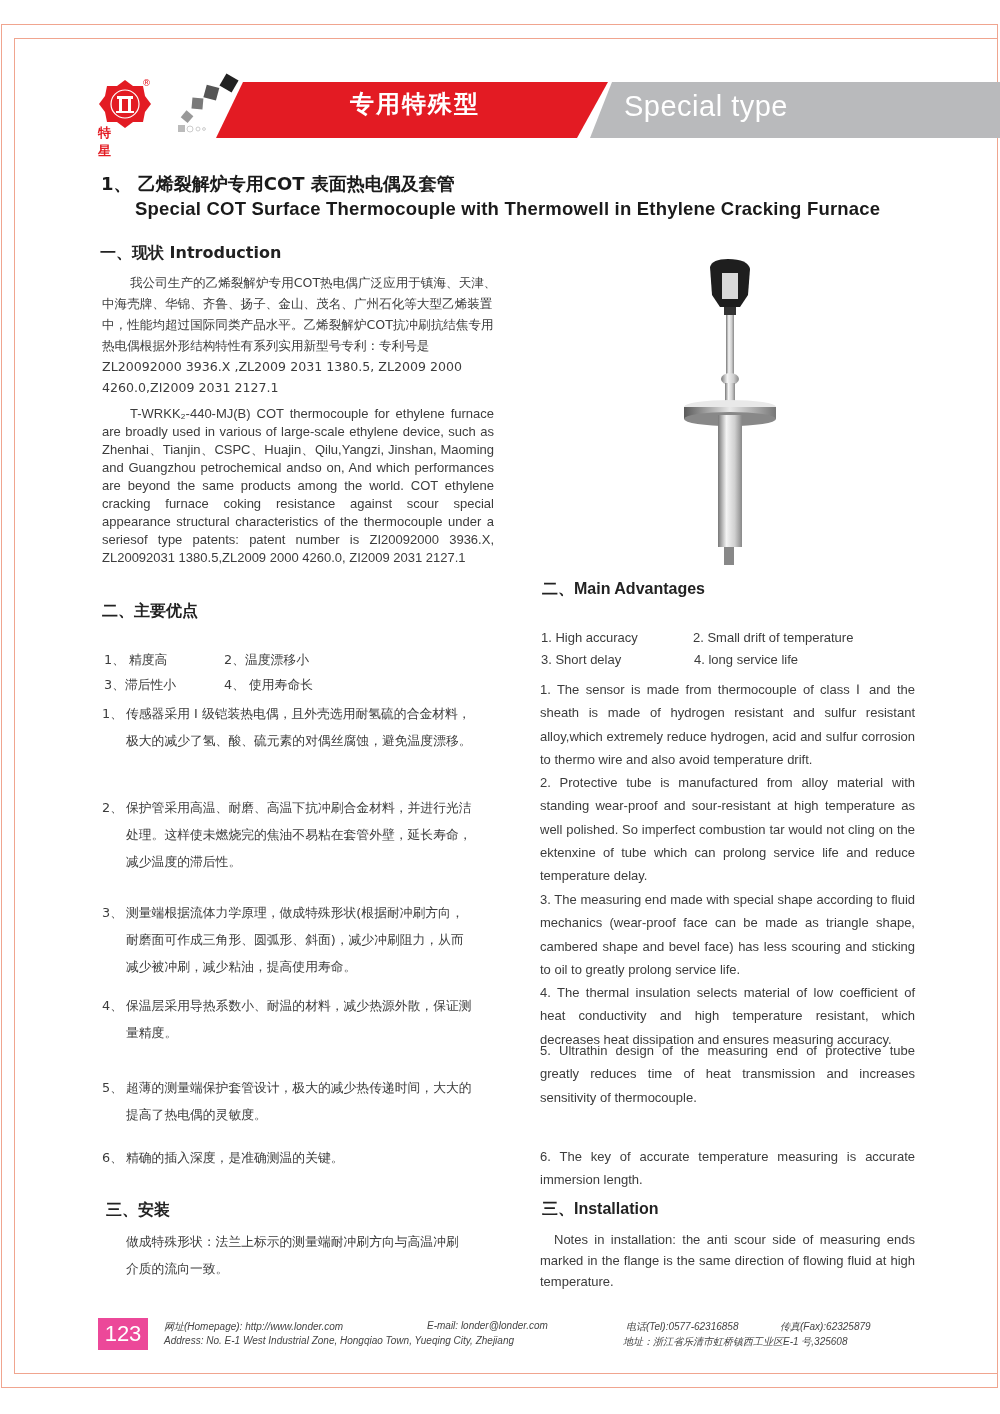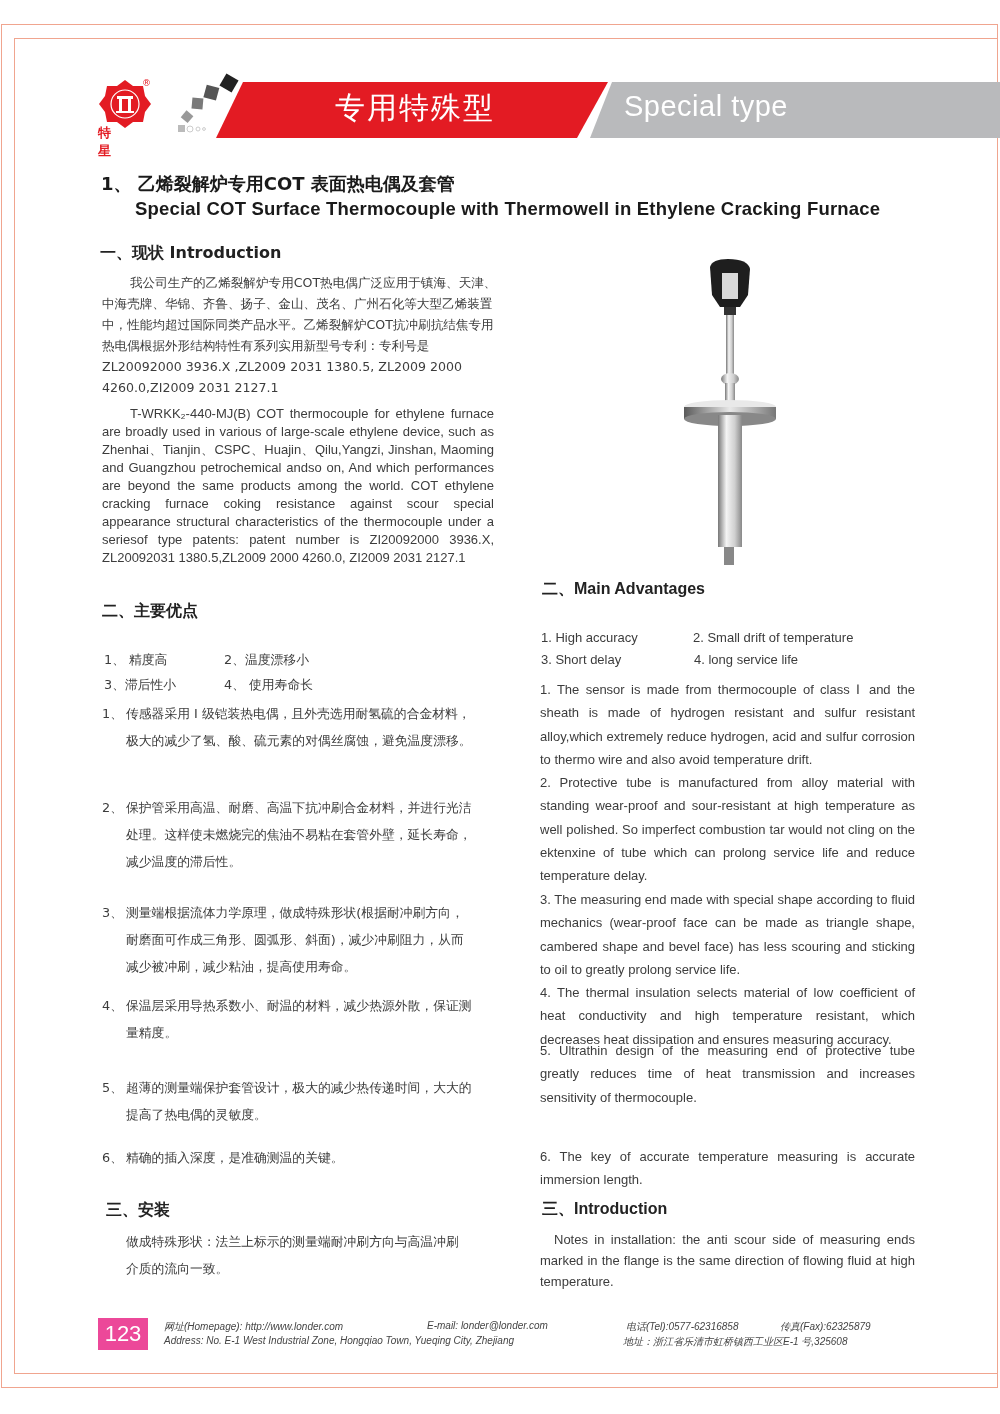--- a/index.html
+++ b/index.html
@@ -12,21 +12,21 @@
 
   
   .logo { position:absolute; left:97px; top:78px; width:56px; height:64px; }
   .logo-text { position:absolute; left:98px; top:124px; width:52px; font-size:13px; font-weight:bold;
                color:#e31b23; letter-spacing:11px; font-family:"DejaVu Sans",sans-serif; }
   .reg { position:absolute; left:142px; top:78px; font-size:9px; color:#e31b23; }
   .squares { position:absolute; left:172px; top:72px; width:70px; height:70px; }
   .band-red { position:absolute; left:216px; top:82px; width:392px; height:56px; }
   .band-gray { position:absolute; left:590px; top:82px; width:410px; height:56px; }
   .band-red-label { position:absolute; left:300px; top:88px; width:230px; text-align:center;
-                    font-size:30px; font-weight:normal; color:#ffffff; letter-spacing:2px; }
+                    font-size:24px; font-weight:bold; color:#ffffff; letter-spacing:2px; }
   .band-gray-label { position:absolute; left:624px; top:90px; font-size:29px; color:#ffffff;
                      font-family:"Liberation Sans",sans-serif; letter-spacing:0.5px; }
 
   
   .title-cn { position:absolute; left:101px; top:172px; font-size:18px; font-weight:bold; color:#1a1a1a; }
   .title-en { position:absolute; left:135px; top:198px; font-size:18.5px; font-weight:bold; color:#1a1a1a;
               font-family:"Liberation Sans",sans-serif; letter-spacing:0.2px; }
 
   .h2 { position:absolute; font-size:16px; font-weight:bold; color:#222; }
   .p { position:absolute; font-size:12.6px; color:#3c3c3c; }
@@ -165,21 +165,21 @@
   <span style="left:694px;top:640px;">4. long service life</span>
 </div>
 
 <div class="item-en" style="left:540px;top:678px;width:375px;">1. The sensor is made from thermocouple of class Ⅰ and the sheath is made of hydrogen resistant and sulfur resistant alloy,which extremely reduce hydrogen, acid and sulfur corrosion to thermo wire and also avoid temperature drift.</div>
 <div class="item-en" style="left:540px;top:771px;width:375px;">2. Protective tube is manufactured from alloy material with standing wear-proof and sour-resistant at high temperature as well polished. So imperfect combustion tar would not cling on the ektenxine of tube which can prolong service life and reduce temperature delay.</div>
 <div class="item-en" style="left:540px;top:888px;width:375px;">3. The measuring end made with special shape according to fluid mechanics (wear-proof face can be made as triangle shape, cambered shape and bevel face) has less scouring and sticking to oil to greatly prolong service life.</div>
 <div class="item-en" style="left:540px;top:981px;width:375px;">4. The thermal insulation selects material of low coefficient of heat conductivity and high temperature resistant, which decreases heat dissipation and ensures measuring accuracy.</div>
 <div class="item-en" style="left:540px;top:1039px;width:375px;">5. Ultrathin design of the measuring end of protective tube greatly reduces time of heat transmission and increases sensitivity of thermocouple.</div>
 <div class="item-en" style="left:540px;top:1145px;width:375px;">6. The key of accurate temperature measuring is accurate immersion length.</div>
 
-<div class="h2" style="left:542px;top:1199px;font-family:'Liberation Sans',sans-serif;">三、Introduction</div>
+<div class="h2" style="left:542px;top:1199px;font-family:'Liberation Sans',sans-serif;">三、Installation</div>
 <div class="item-en indent" style="left:540px;top:1229px;width:375px;line-height:21px;text-indent:14px;">Notes in installation: the anti scour side of measuring ends marked in the flange is the same direction of flowing fluid at high temperature.</div>
 
 <div class="page-num">123</div>
 <div class="foot" style="left:164px;top:1320px;">网址(Homepage): http://www.londer.com</div>
 <div class="foot" style="left:427px;top:1320px;">E-mail: londer@londer.com</div>
 <div class="foot" style="left:626px;top:1320px;">电话(Tel):0577-62316858</div>
 <div class="foot" style="left:780px;top:1320px;">传真(Fax):62325879</div>
 <div class="foot" style="left:164px;top:1335px;">Address: No. E-1 West Industrial Zone, Hongqiao Town, Yueqing City, Zhejiang</div>
 <div class="foot" style="left:623px;top:1335px;">地址：浙江省乐清市虹桥镇西工业区E-1 号,325608</div>
 

